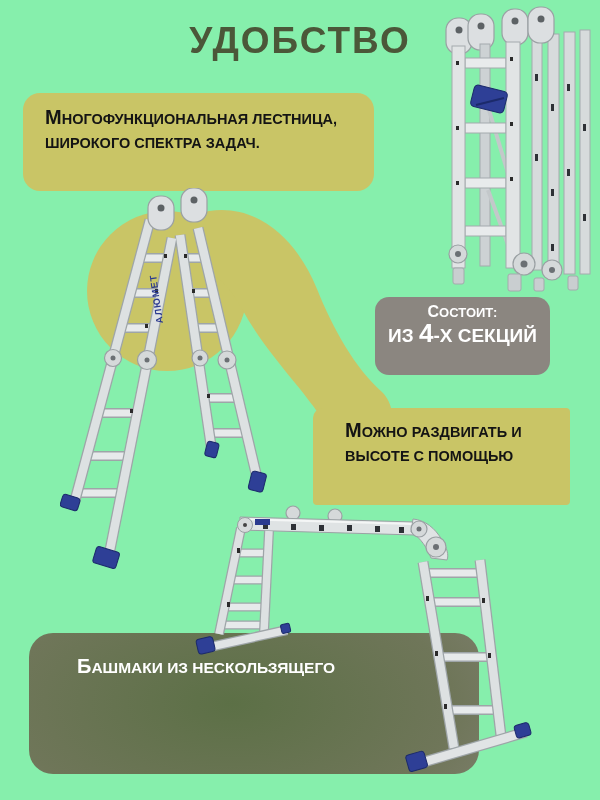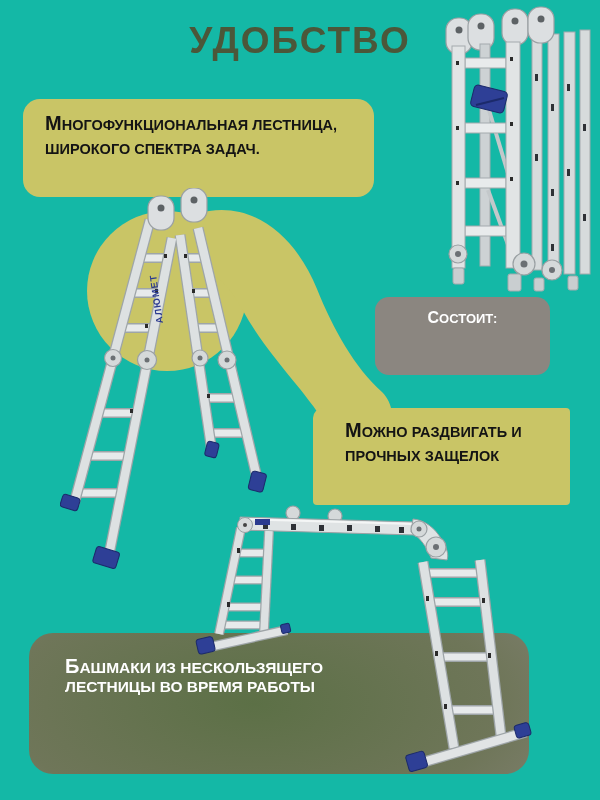--- a/index.html
+++ b/index.html
@@ -1,49 +1,49 @@
 <!DOCTYPE html>
 <html><head>
 <meta charset="utf-8">
 <style>
   html,body { margin:0; padding:0; background:#ffffff; }
   .page {
-    position:relative; width:600px; height:800px; background:#14b8a6;
+    position:relative; width:600px; height:800px; background:#86efac;
     font-family:"Liberation Sans", sans-serif; overflow:hidden;
   }
   .title {
     position:absolute; top:20px; left:0; width:100%; margin:0;
     text-align:center; font-size:37px; font-weight:bold;
     letter-spacing:2px; color:#4b5739; z-index:1;
   }
   .illus { position:absolute; }
   .blob { left:60px; top:185px; z-index:0; }
   .bubble {
     position:absolute; background:#c9c566; color:#141414;
     font-weight:bold; text-transform:uppercase; box-sizing:border-box; z-index:1;
   }
   .bubble .line { font-size:14.5px; line-height:24px; white-space:nowrap; }
   .lead::first-letter { font-size:20px; }
-  .bubble1 { left:23px; top:99px; width:351px; height:98px; padding:12px 4px 0 22px; border-radius:17px; }
+  .bubble1 { left:23px; top:93px; width:351px; height:98px; padding:12px 4px 0 22px; border-radius:17px; }
   .bubble2 { left:313px; top:408px; width:257px; height:97px; padding:10px 0 8px 32px;
              border-radius:4px; border-top-left-radius:10px; }
   .spec-box {
     position:absolute; left:375px; top:297px; width:175px; height:78px;
     background:#8b8680; border-radius:14px; color:#ffffff; font-weight:bold;
-    text-align:center; text-transform:uppercase; padding-top:13px; box-sizing:border-box; z-index:1;
+    text-align:center; text-transform:uppercase; padding-top:7px; box-sizing:border-box; z-index:1;
   }
   .spec-heading { font-size:13px; line-height:16px; }
   .spec-heading::first-letter { font-size:16px; }
   .spec-line { font-size:19px; line-height:25px; }
   .spec-line .num { font-size:26px; }
   .bottom-box {
-    position:absolute; left:29px; top:633px; width:500px; height:141px;
+    position:absolute; left:29px; top:633px; width:450px; height:141px;
     border-radius:24px; color:#ffffff; font-weight:bold; text-transform:uppercase;
     background:radial-gradient(90% 150% at 45% 50%, #5c7046 0%, #6f7659 55%, #8b8780 100%);
-    padding:24px 0 0 36px; box-sizing:border-box; z-index:1;
+    padding:24px 0 0 48px; box-sizing:border-box; z-index:1;
   }
   .bottom-box .line { font-size:15.5px; line-height:18.5px; white-space:nowrap; }
   .ladder { z-index:2; }
 </style>
 </head>
 <body>
 
 <div class="page">
 
   <h1 class="title">УДОБСТВО</h1>
@@ -55,30 +55,30 @@
       C216,175 196,150 182,124 C174,109 166,99 156,92 Z"></path>
   </svg>
 
   <div class="bubble bubble1">
     <div class="line lead">Многофункциональная лестница,</div>
     <div class="line">широкого спектра задач.</div>
   </div>
 
   <div class="spec-box">
     <div class="spec-heading">Состоит:</div>
+    <div class="spec-line"><span>из </span><span class="num">4</span><span>-х секций</span></div>
   </div>
 
   <div class="bubble bubble2">
     <div class="line lead">Можно раздвигать и</div>
-    <div class="line">прочных защелок</div>
+    <div class="line">высоте с помощью</div>
   </div>
 
   <div class="bottom-box">
     <div class="line lead">Башмаки из нескользящего</div>
-    <div class="line">лестницы во время работы</div>
   </div>
 
   <svg class="illus ladder" style="left:428px; top:4px;" width="170" height="296" viewBox="0 0 170 296">
     <g stroke="#a4aaad" stroke-width="1" fill="#d7dbdc">
       <rect x="104" y="34" width="10" height="232"></rect>
       <rect x="120" y="30" width="11" height="238"></rect>
       <rect x="136" y="28" width="11" height="242"></rect>
       <rect x="152" y="26" width="10" height="244"></rect>
     </g>
     <g fill="#2e3136">

